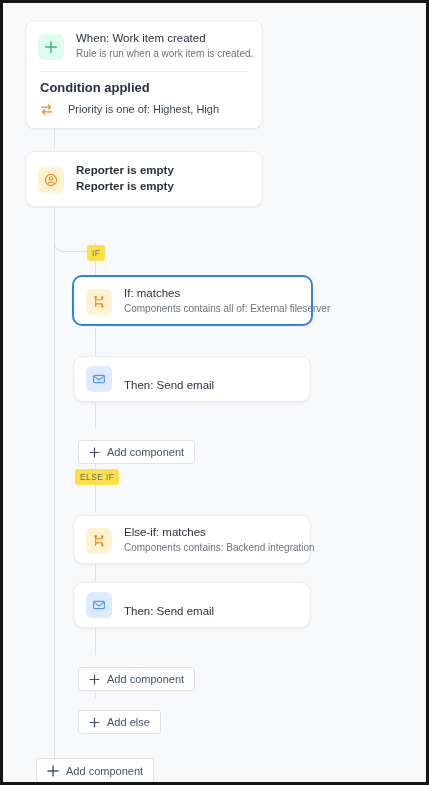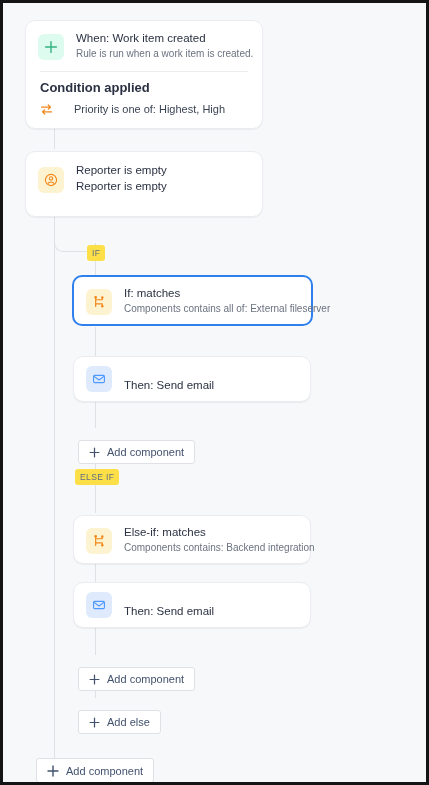--- a/index.html
+++ b/index.html
@@ -101,21 +101,21 @@
   .cond-label {
     font-size: 13px;
     color: #2a3142;
     font-weight: bold;
     line-height: 14px;
     margin-bottom: 7px;
   }
   .cond-row {
     display: flex;
     align-items: center;
-    gap: 21px;
+    gap: 15px;
   }
   .cond-text {
     font-size: 11px;
     color: #3b4453;
     line-height: 14px;
     white-space: nowrap;
   }
 
   
   .badge {
@@ -197,21 +197,21 @@
               <path d="M1.6 4.4 H11.2 M8.9 2.1 L11.4 4.4 L8.9 6.7" stroke="#f2861a" stroke-width="1.25" fill="none" stroke-linecap="round" stroke-linejoin="round"></path>
               <path d="M12.4 9.6 H2.8 M5.1 7.3 L2.6 9.6 L5.1 11.9" stroke="#f2861a" stroke-width="1.25" fill="none" stroke-linecap="round" stroke-linejoin="round"></path>
             </svg>
           </span>
           <span class="cond-text">Priority is one of: Highest, High</span>
         </div>
       </div>
     </div>
 
     <div class="card" style="left:22px; top:148px; width:238px;">
-      <div class="card-row" style="padding-top:11px; padding-bottom:23px;">
+      <div class="card-row" style="padding-top:11px; padding-bottom:13px;font-weight:bold;">
         <div class="icon-tile tile-yellow">
           <svg width="14" height="14" viewBox="0 0 16 16">
             <circle cx="8" cy="8" r="6.4" fill="none" stroke="#f2861a" stroke-width="1.3"></circle>
             <circle cx="8" cy="6.2" r="1.9" fill="none" stroke="#f2861a" stroke-width="1.2"></circle>
             <path d="M4.3 12.4 a3.9 3.2 0 0 1 7.4 0" fill="none" stroke="#f2861a" stroke-width="1.2"></path>
           </svg>
         </div>
         <div class="card-text">
           <div class="card-title">Reporter is empty</div>
           <div class="card-title">Reporter is empty</div>

